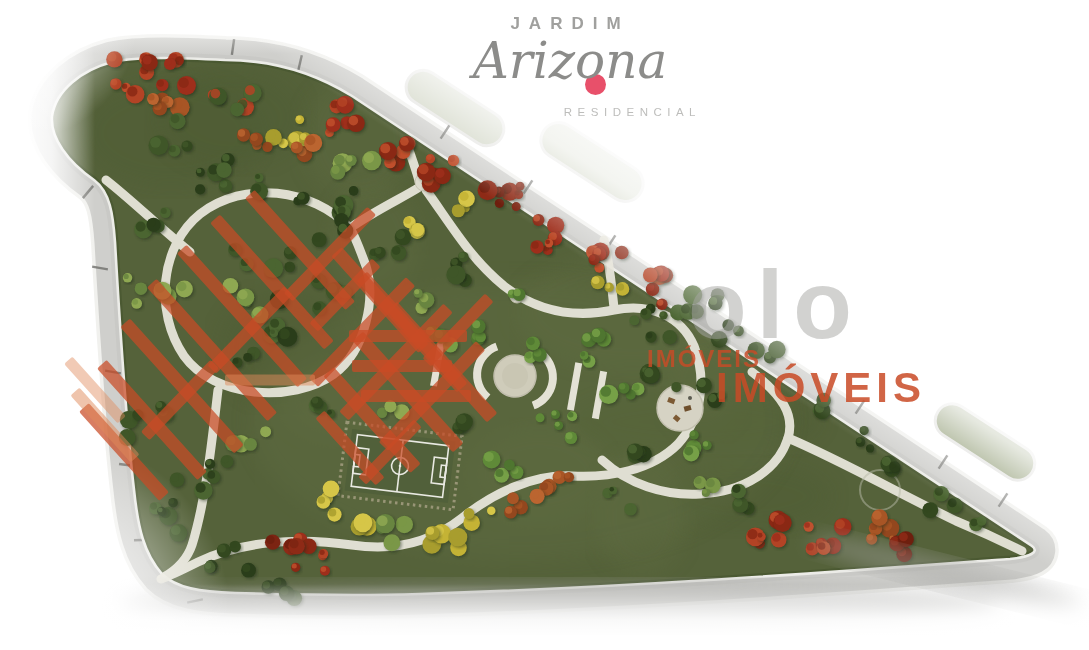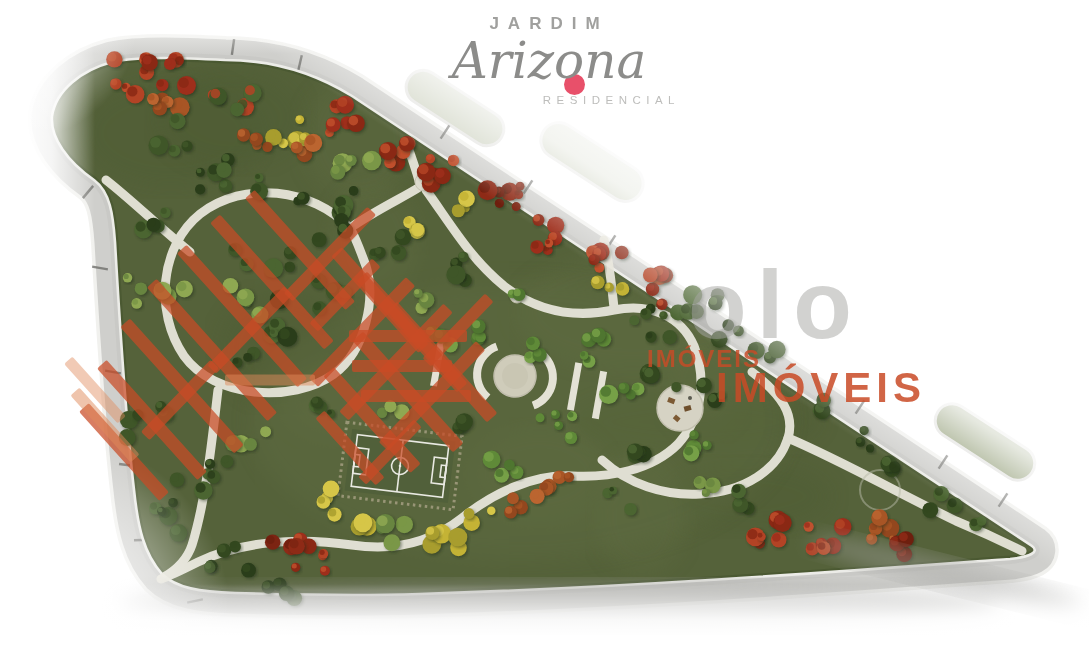--- a/index.html
+++ b/index.html
@@ -1,26 +1,26 @@
 <!DOCTYPE html>
 <html><head>
 <meta charset="utf-8">
 <style>
   html,body{margin:0;padding:0;background:#ffffff;}
   .stage{position:relative;width:1089px;height:650px;overflow:hidden;background:#ffffff;
          font-family:"Liberation Sans",sans-serif;}
   svg{position:absolute;left:0;top:0;}
-  .logo{position:absolute;left:404px;top:14px;width:290px;z-index:30;text-align:center;}
+  .logo{position:absolute;left:425px;top:14px;width:290px;z-index:30;text-align:center;}
   .logo-line1{font-size:17px;font-weight:bold;letter-spacing:9px;color:#a0a09e;}
   .logo-name{position:relative;z-index:2;font-family:"DejaVu Serif",serif;font-style:italic;
              font-size:50px;line-height:1.08;color:#8c8c8a;font-weight:500;}
   .logo-dot{position:absolute;left:160px;top:60px;width:21px;height:21px;border-radius:50%;
             background:#e8506a;z-index:1;}
   .logo-line3{font-size:11.5px;letter-spacing:5.5px;color:#bdbdbb;text-align:right;
-              padding-right:14px;margin-top:6px;}
+              padding-right:14px;margin-top:18px;}
   .wm-small{font-weight:bold;letter-spacing:2px;}
   .wm-large{font-weight:bold;letter-spacing:5px;}
 </style>
 </head>
 <body>
 
 <div class="stage">
 
 <svg width="1089" height="650" viewBox="0 0 1089 650">
   <defs>

